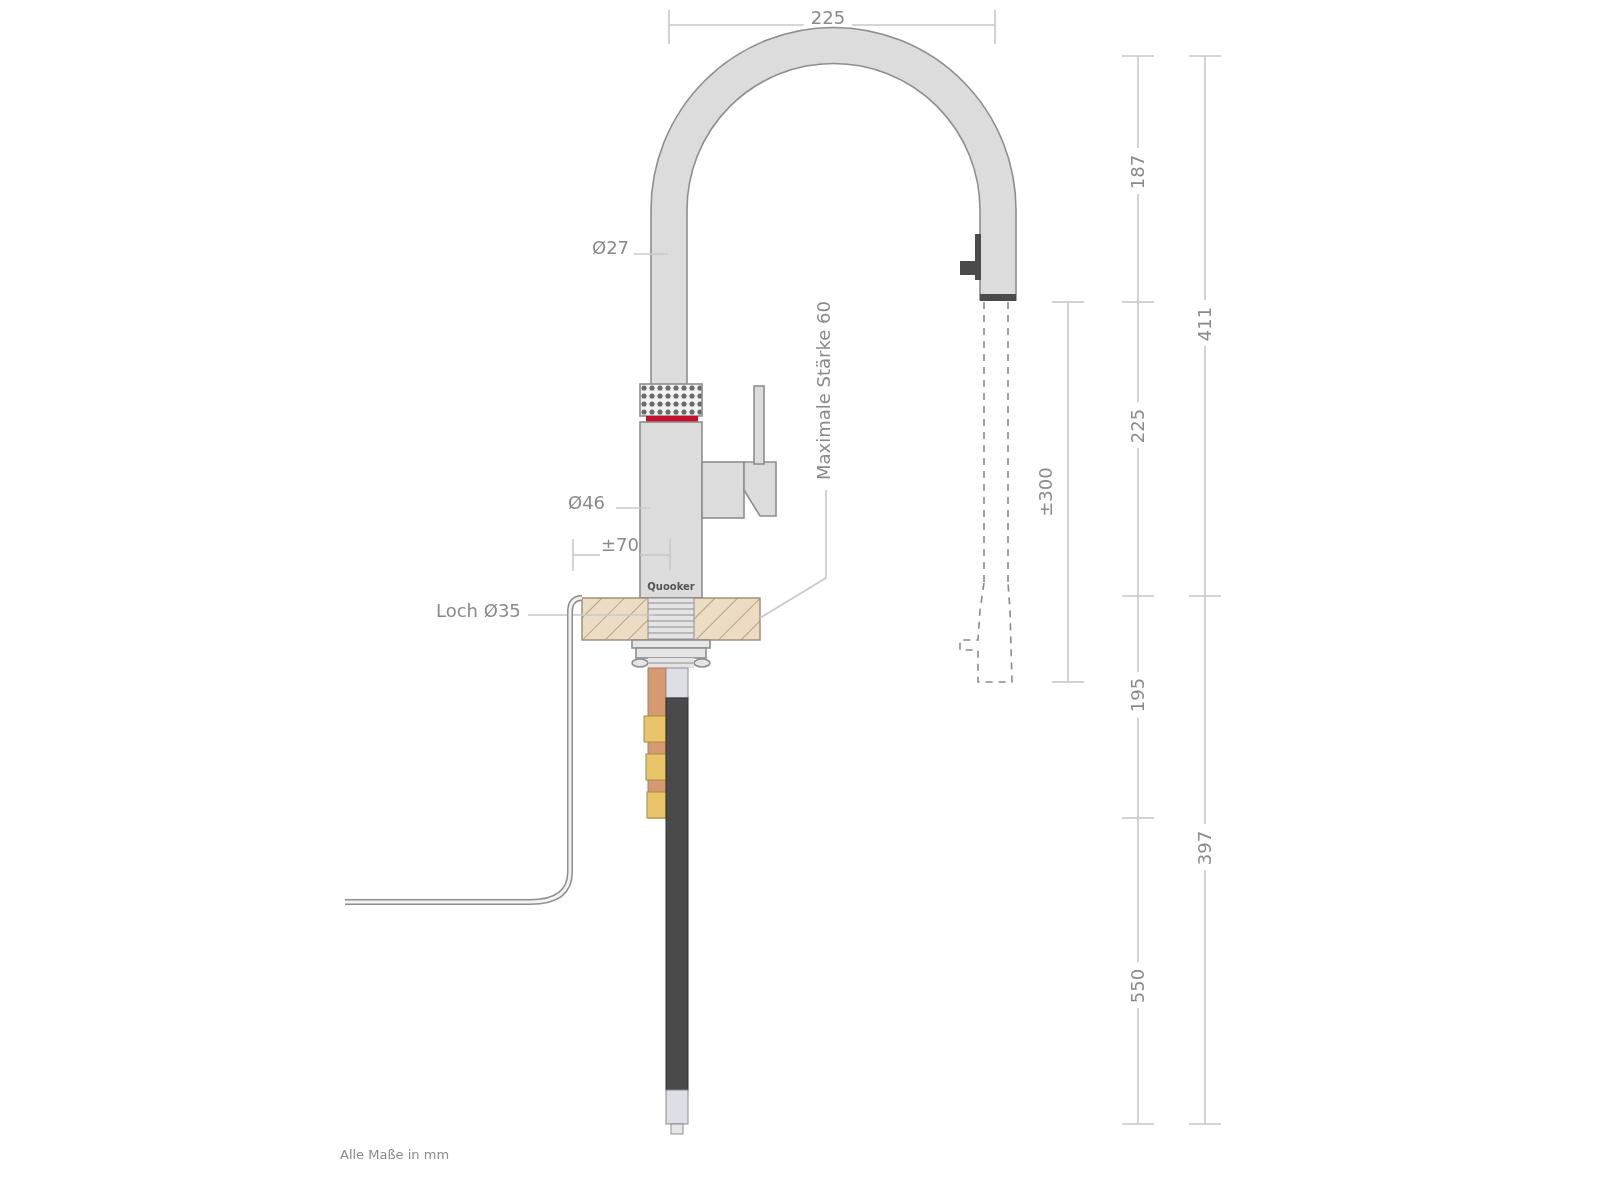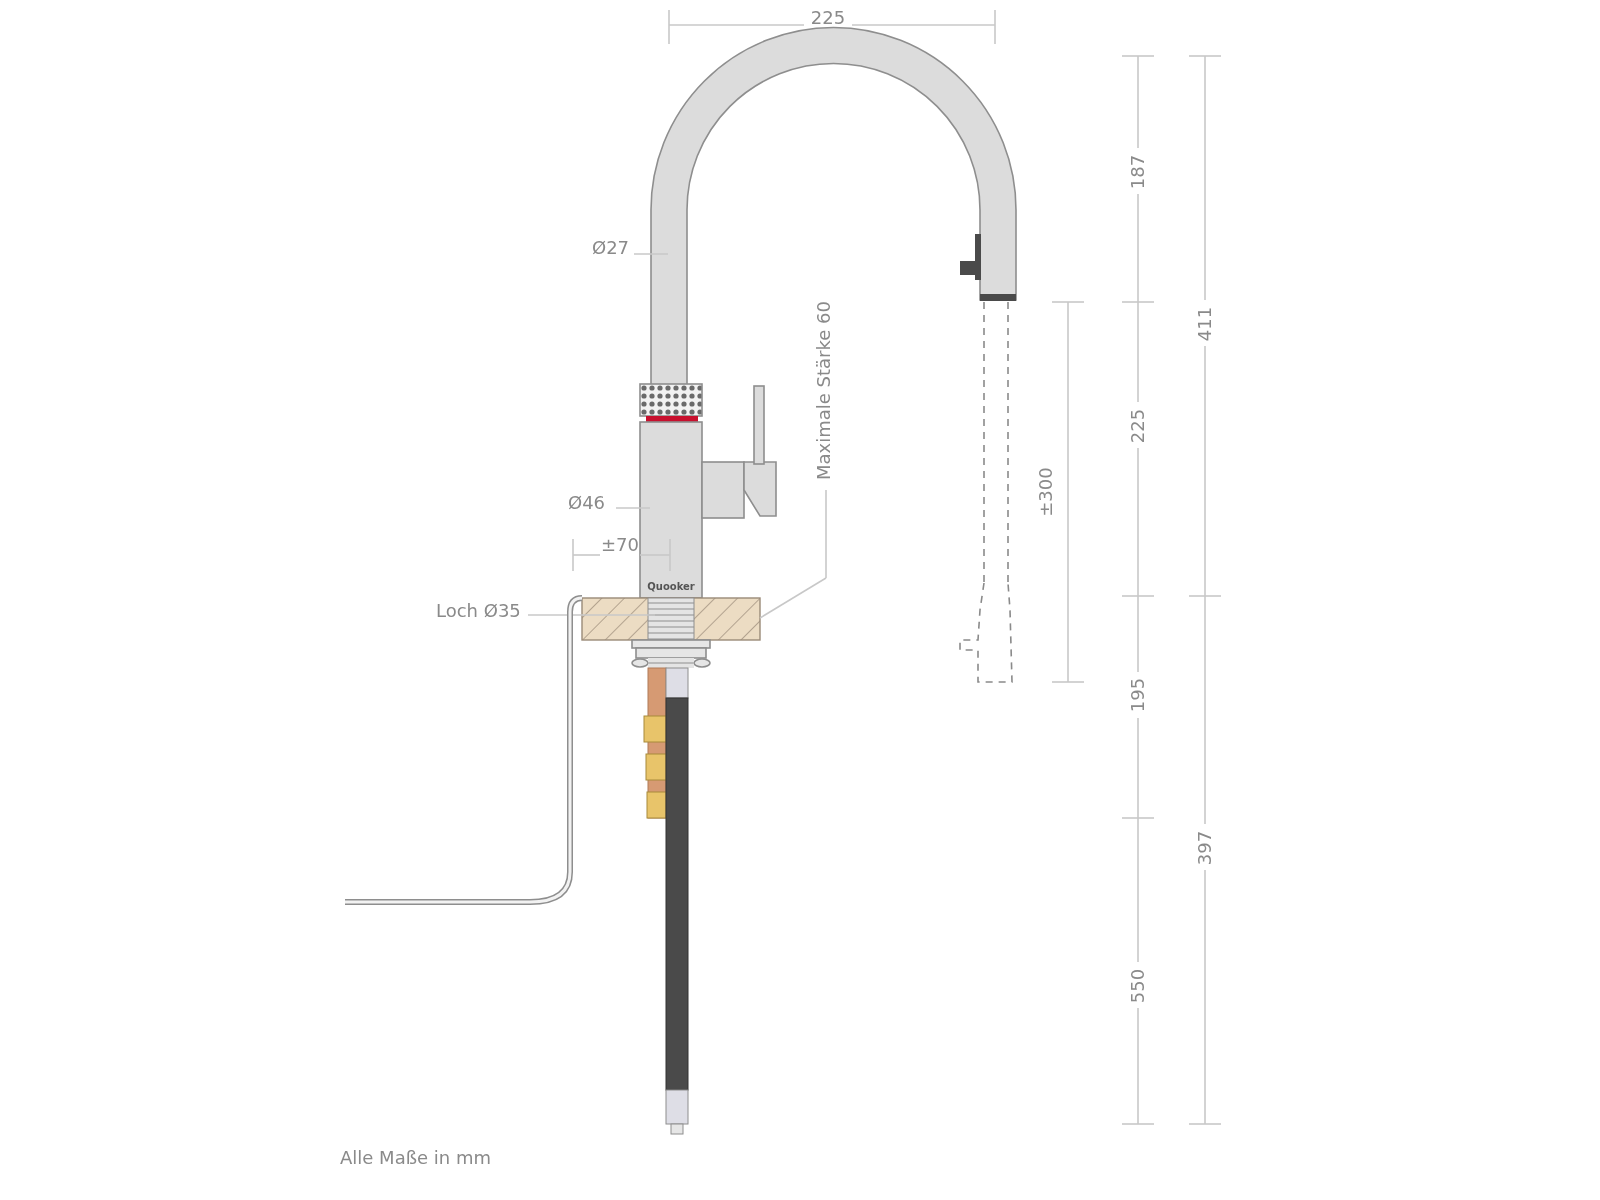--- a/index.html
+++ b/index.html
@@ -1,21 +1,21 @@
 <!DOCTYPE html>
 <html><head>
   <meta charset="utf-8">
   <style>
     html, body { margin: 0; padding: 0; background: #ffffff; }
     body { width: 1600px; height: 1200px; position: relative; overflow: hidden; font-family: "DejaVu Sans", sans-serif; }
     #drawing { position: absolute; left: 0; top: 0; width: 1600px; height: 1200px; }
     .dim-text { fill: #8a8a8a; font-family: "DejaVu Sans", sans-serif; font-size: 18px; }
     .dim-line { stroke: #c8c8c8; stroke-width: 1.6; fill: none; }
     .outline { stroke: #8e8e8e; stroke-width: 1.6; }
-    .footer-note { position: absolute; left: 340px; top: 1147px; color: #8a8a8a; font-family: "DejaVu Sans", sans-serif; font-size: 18px; }
+    .footer-note { position: absolute; left: 340px; top: 1147px; color: #8a8a8a; font-family: "DejaVu Sans", sans-serif; font-size: 13px; }
   </style>
 </head>
 <body>
 
 <svg id="drawing" viewBox="0 0 1600 1200" xmlns="http://www.w3.org/2000/svg">
   <defs>
     <pattern id="hatch" patternUnits="userSpaceOnUse" width="16" height="16" patternTransform="rotate(45)">
       <rect width="16" height="16" fill="#ecdcc3"></rect>
       <line x1="0" y1="0" x2="0" y2="16" stroke="#9a8a78" stroke-width="1.4"></line>
     </pattern>

